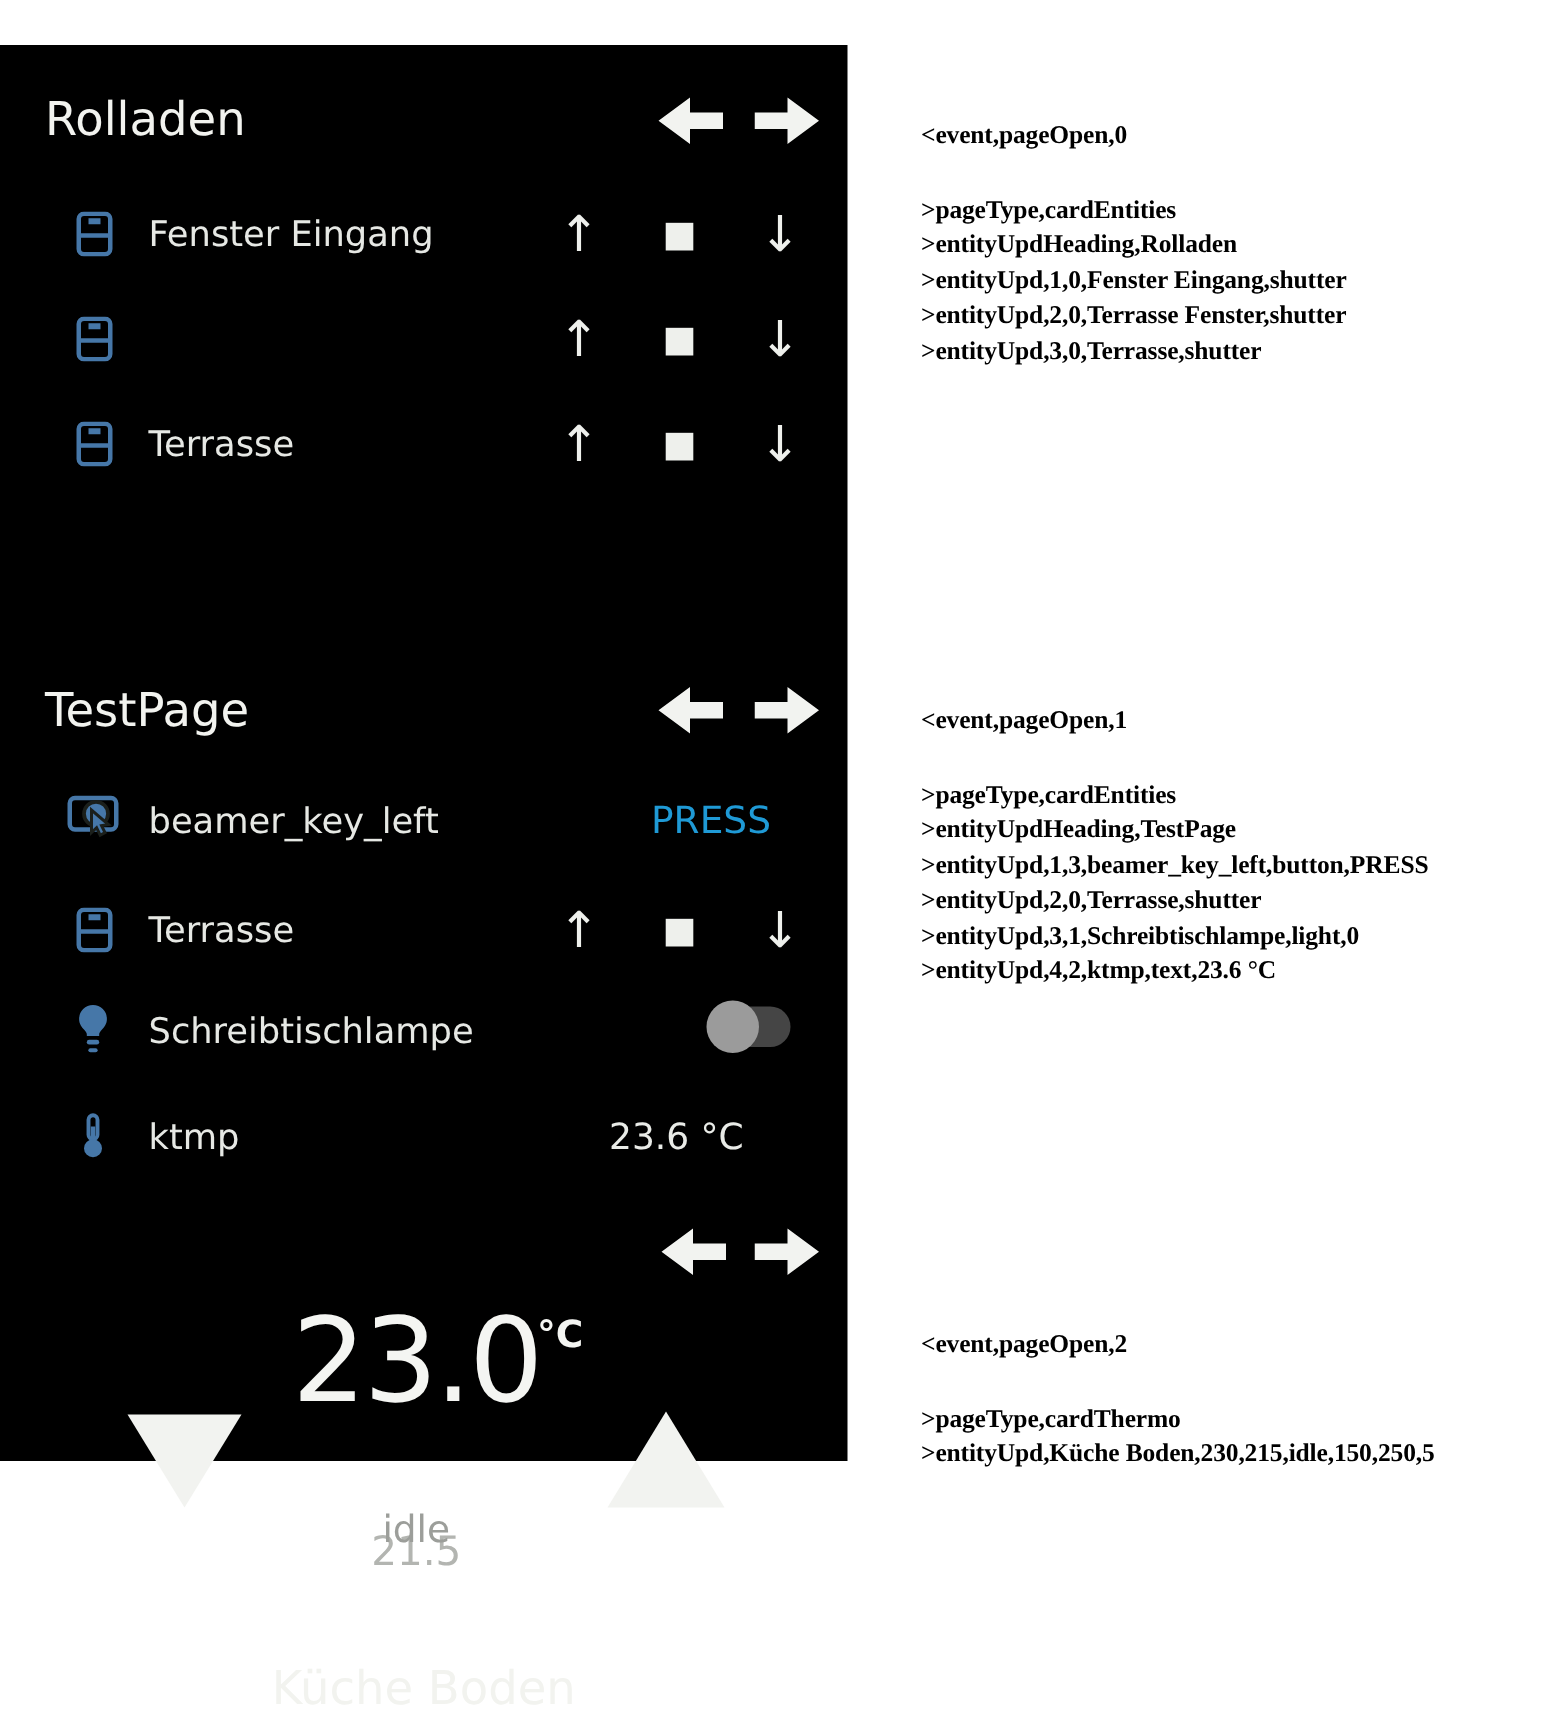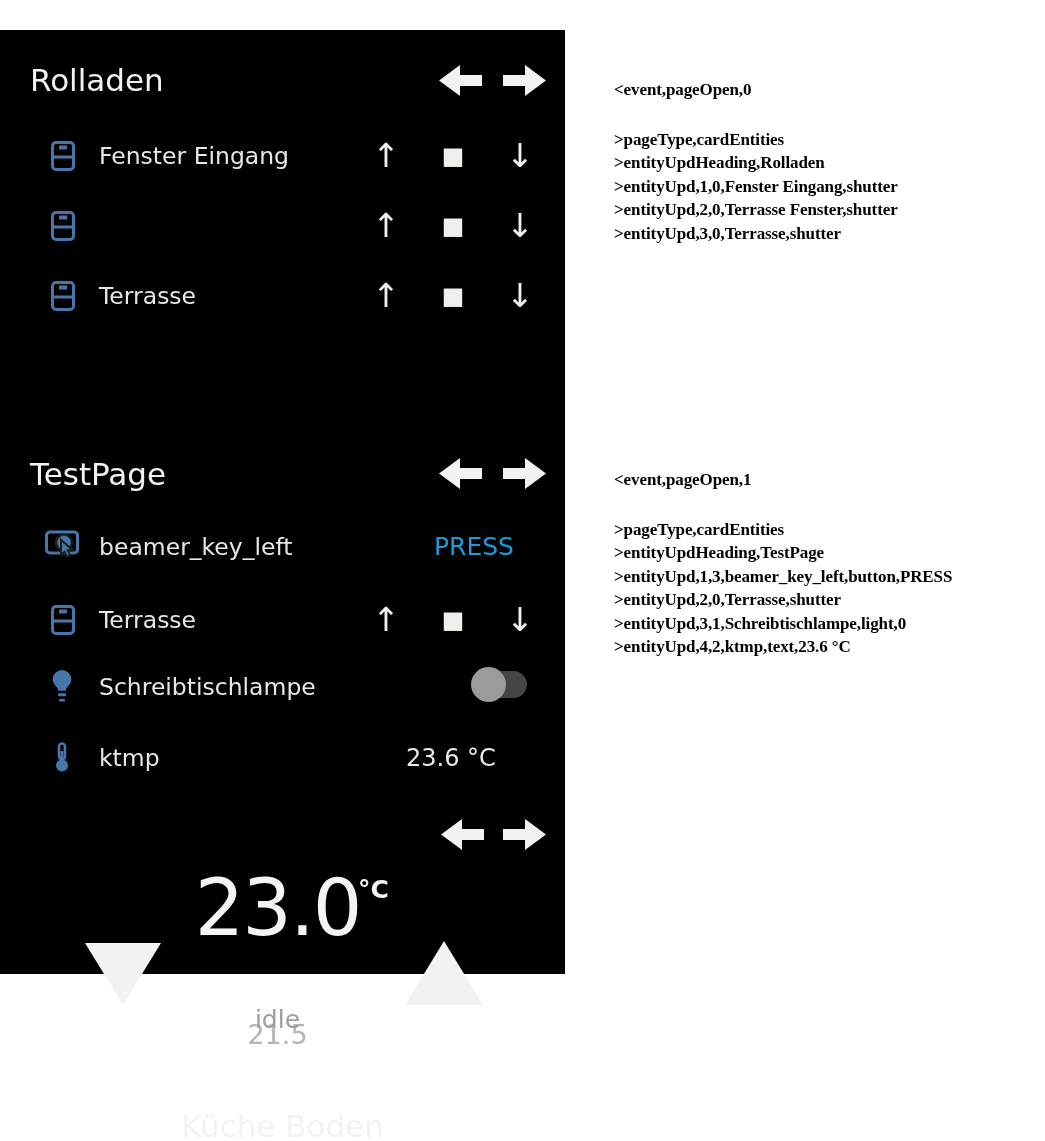--- a/index.html
+++ b/index.html
@@ -216,14 +216,19 @@
   <div class="log-block" style="top:468px">
     <div class="log-event">&lt;event,pageOpen,1</div>
     <div class="log-line">&gt;pageType,cardEntities</div>
     <div class="log-line">&gt;entityUpdHeading,TestPage</div>
     <div class="log-line">&gt;entityUpd,1,3,beamer_key_left,button,PRESS</div>
     <div class="log-line">&gt;entityUpd,2,0,Terrasse,shutter</div>
     <div class="log-line">&gt;entityUpd,3,1,Schreibtischlampe,light,0</div>
     <div class="log-line">&gt;entityUpd,4,2,ktmp,text,23.6 °C</div>
   </div>
 
+  <div class="log-block" style="top:884px">
+    <div class="log-event">&lt;event,pageOpen,2</div>
+    <div class="log-line">&gt;pageType,cardThermo</div>
+    <div class="log-line">&gt;entityUpd,Küche Boden,230,215,idle,150,250,5</div>
+  </div>
 
 </div>
 
 </body></html>

